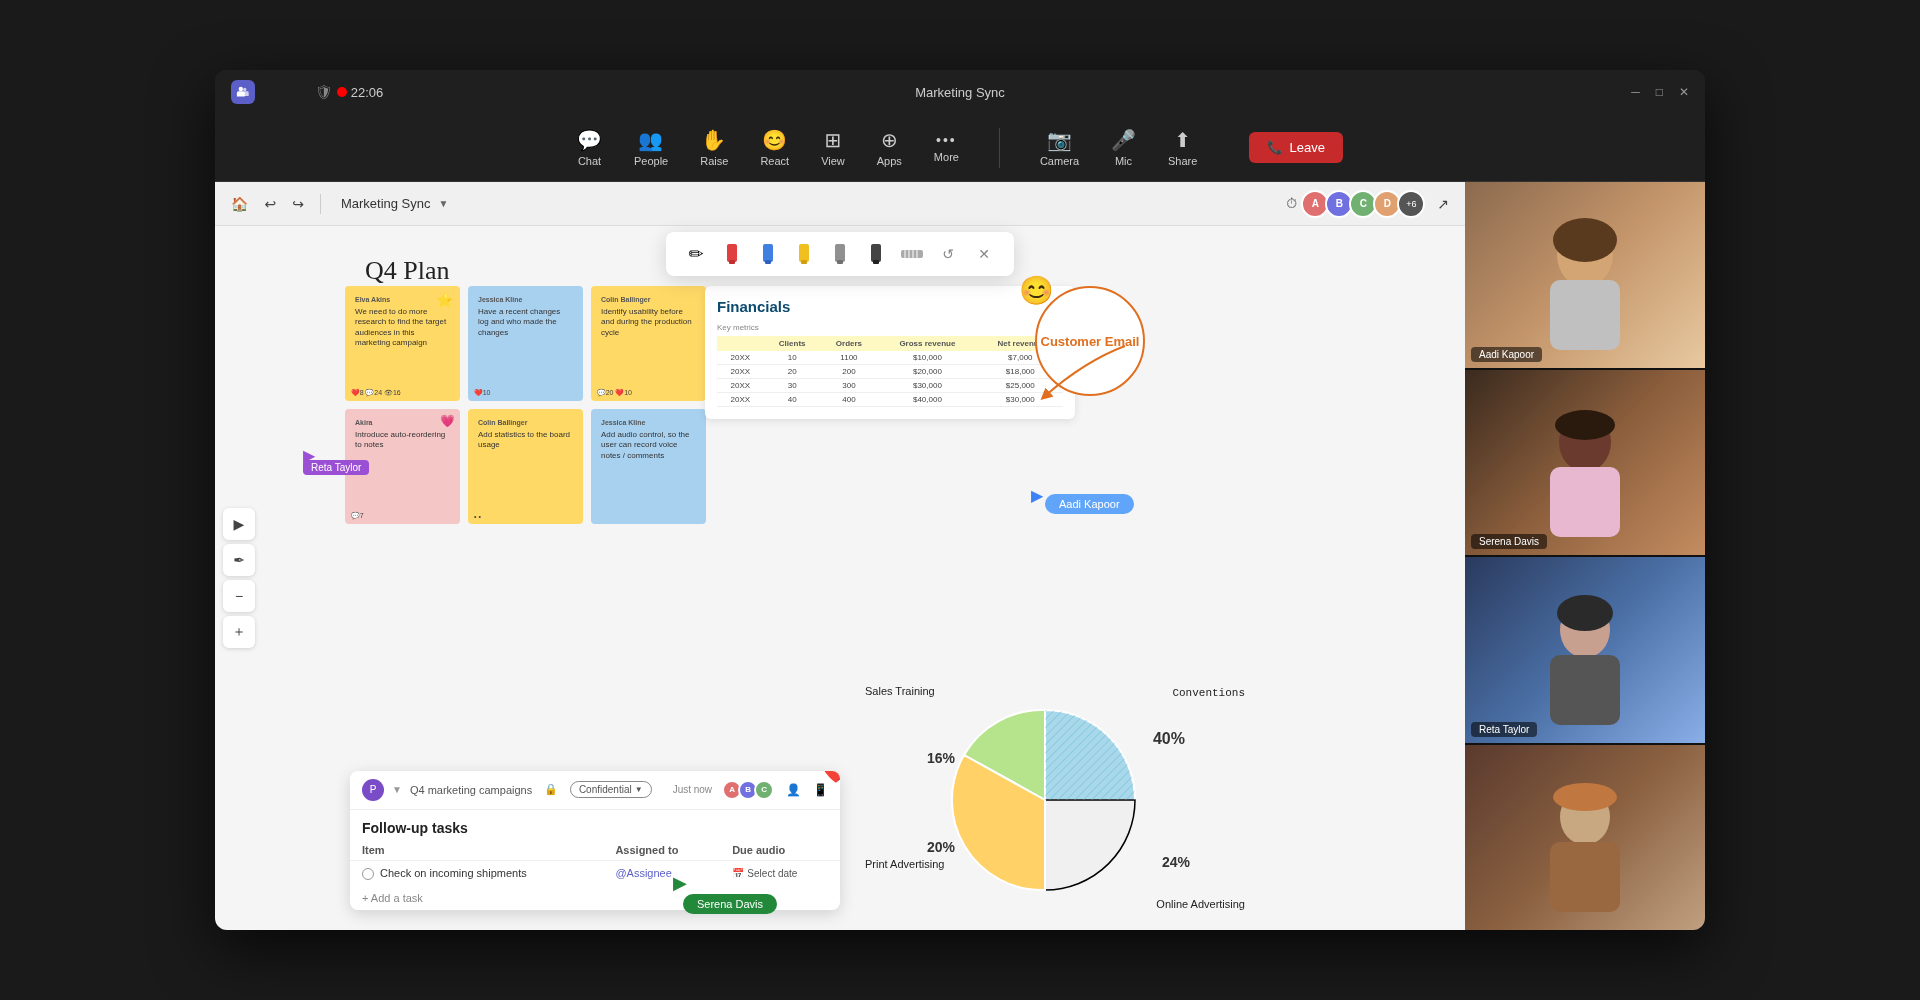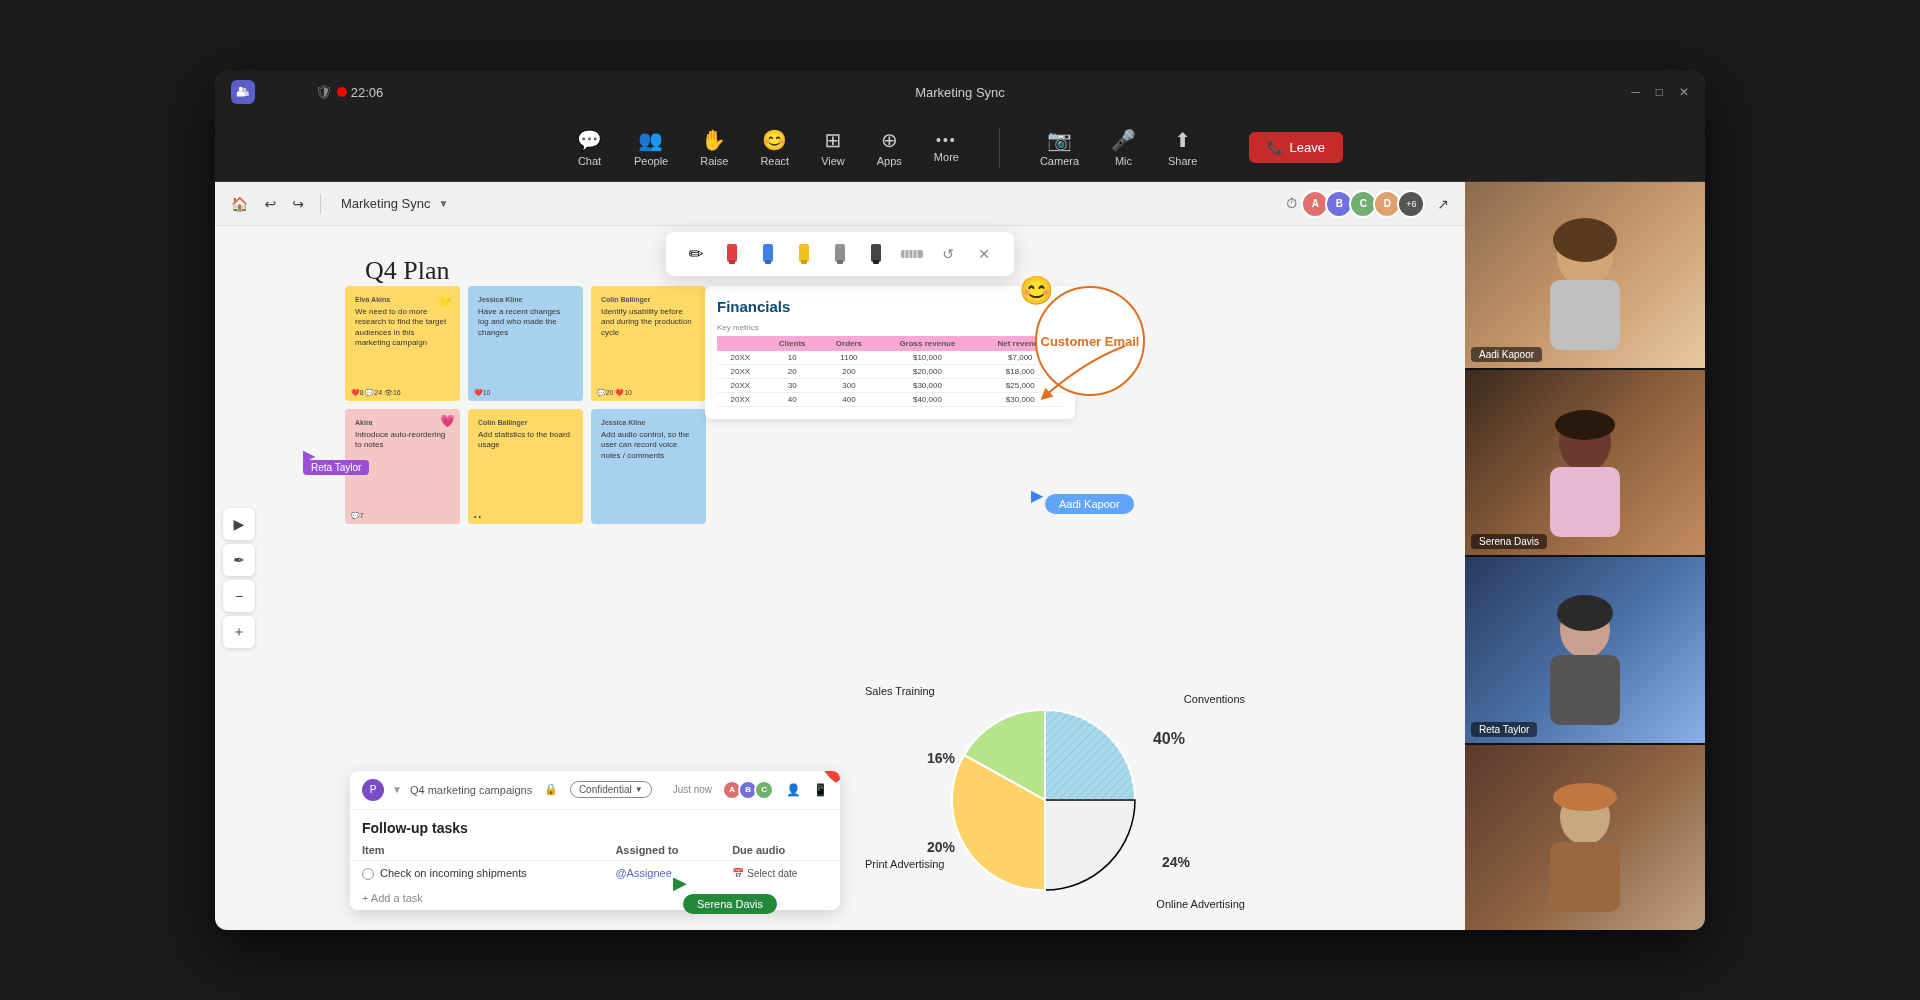--- a/index.html
+++ b/index.html
@@ -236,21 +236,21 @@
       font-weight: 600;
       color: #0c4a6e;
       margin-bottom: 8px;
     }
     .fin-table {
       width: 100%;
       border-collapse: collapse;
       font-size: 8px;
     }
     .fin-table th {
-      background: #f9a8d4;
+      background: #fef9c3;
       padding: 3px 6px;
       text-align: center;
       color: #555;
       font-weight: 600;
     }
     .fin-table td {
       padding: 2px 6px;
       text-align: center;
       border-bottom: 1px solid #eee;
       color: #444;
@@ -872,21 +872,21 @@
             <path d="M100,100 L19,55 A90,90 0 0,0 100,190 Z" fill="#ffd166" stroke="white" stroke-width="2"></path>
 
             <path d="M100,100 L100,10 A90,90 0 0,1 190,100 Z" fill="url(#hatch1)" opacity="0.4"></path>
             <defs>
               <pattern id="hatch1" patternUnits="userSpaceOnUse" width="6" height="6" patternTransform="rotate(45)">
                 <line x1="0" y1="0" x2="0" y2="6" stroke="#5ab4d0" stroke-width="2"></line>
               </pattern>
             </defs>
           </svg>
 
-          <div class="pie-label" style="top:13px;right:0;">Conventions</div>
+          <div class="pie-label" style="top:7px;right:0;font-family:Liberation Mono, monospace;">Conventions</div>
           <div class="pie-label" style="top:5px;left:0;">Sales Training</div>
           <div class="pie-label" style="bottom:50px;left:0;">Print Advertising</div>
           <div class="pie-label" style="bottom:10px;right:0;text-align:right;">Online Advertising</div>
 
           <div style="position:absolute;top:50px;right:60px;font-size:16px;font-weight:700;color:#333;">40%</div>
           <div style="position:absolute;top:70px;left:62px;font-size:14px;font-weight:700;color:#333;">16%</div>
           <div style="position:absolute;bottom:65px;left:62px;font-size:14px;font-weight:700;color:#333;">20%</div>
           <div style="position:absolute;bottom:50px;right:55px;font-size:14px;font-weight:700;color:#333;">24%</div>
         </div>
       </div>

